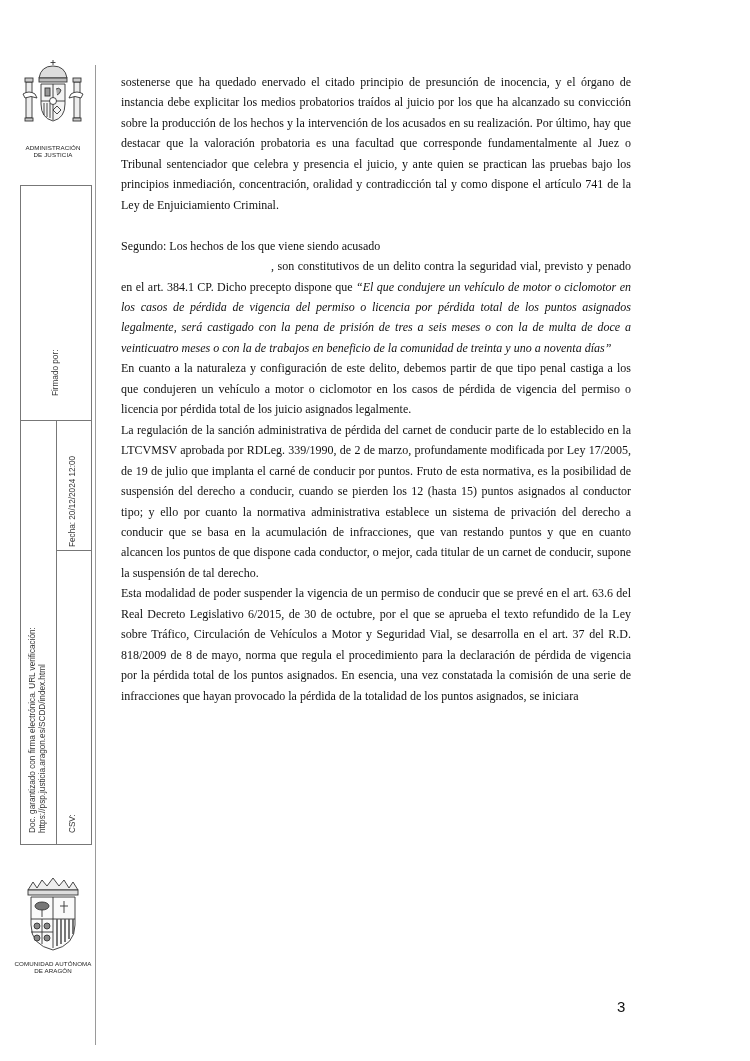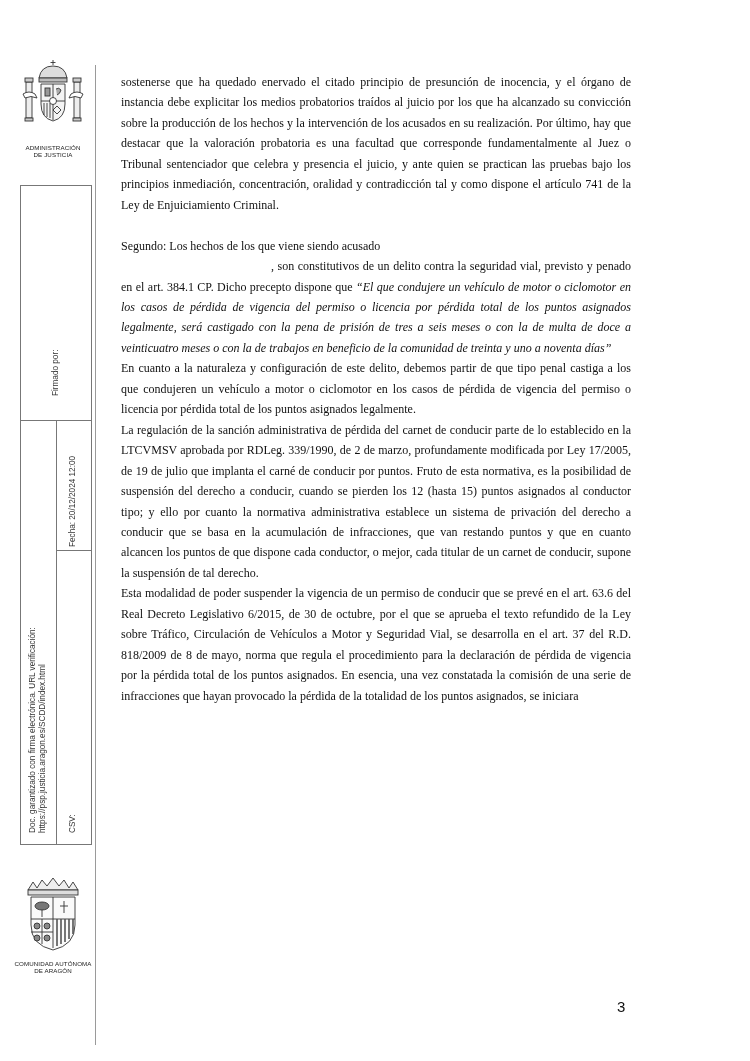--- a/index.html
+++ b/index.html
@@ -99,18 +99,18 @@
     <div>DE ARAGÓN</div>
   </div>
 </div>
 
 <div class="main">
   <p>sostenerse que ha quedado enervado el citado principio de presunción de inocencia, y el órgano de instancia debe explicitar los medios probatorios traídos al juicio por los que ha alcanzado su convicción sobre la producción de los hechos y la intervención de los acusados en su realización. Por último, hay que destacar que la valoración probatoria es una facultad que corresponde fundamentalmente al Juez o Tribunal sentenciador que celebra y presencia el juicio, y ante quien se practican las pruebas bajo los principios inmediación, concentración, oralidad y contradicción tal y como dispone el artículo 741 de la Ley de Enjuiciamiento Criminal.</p>
   <div class="gap"></div>
   <p style="text-align:justify;">
     <span class="b">Segundo:</span><span> Los hechos de los que viene siendo acusado</span><br><span style="display:inline-block; width:150px;"></span><span>, son constitutivos de un delito contra la seguridad vial, previsto y penado en el art. 384.1 CP. Dicho precepto dispone que </span><span class="it">“El que condujere un vehículo de motor o ciclomotor en los casos de pérdida de vigencia del permiso o licencia por pérdida total de los puntos asignados legalmente, será castigado con la pena de prisión de tres a seis meses o con la de multa de doce a veinticuatro meses o con la de trabajos en beneficio de la comunidad de treinta y uno a noventa días”</span>
   </p>
-  <p>En cuanto a la naturaleza y configuración de este delito, debemos partir de que tipo penal castiga a los que condujeren un vehículo a motor o ciclomotor en los casos de pérdida de vigencia del permiso o licencia por pérdida total de los puntos asignados legalmente.</p>
+  <p>En cuanto a la naturaleza y configuración de este delito, debemos partir de que tipo penal castiga a los que condujeren un vehículo a motor o ciclomotor en los casos de pérdida de vigencia del permiso o licencia por pérdida total de los juicio asignados legalmente.</p>
   <p>La regulación de la sanción administrativa de pérdida del carnet de conducir parte de lo establecido en la LTCVMSV aprobada por RDLeg. 339/1990, de 2 de marzo, profundamente modificada por Ley 17/2005, de 19 de julio que implanta el carné de conducir por puntos. Fruto de esta normativa, es la posibilidad de suspensión del derecho a conducir, cuando se pierden los 12 (hasta 15) puntos asignados al conductor tipo; y ello por cuanto la normativa administrativa establece un sistema de privación del derecho a conducir que se basa en la acumulación de infracciones, que van restando puntos y que en cuanto alcancen los puntos de que dispone cada conductor, o mejor, cada titular de un carnet de conducir, supone la suspensión de tal derecho.</p>
   <p>Esta modalidad de poder suspender la vigencia de un permiso de conducir que se prevé en el art. 63.6 del Real Decreto Legislativo 6/2015, de 30 de octubre, por el que se aprueba el texto refundido de la Ley sobre Tráfico, Circulación de Vehículos a Motor y Seguridad Vial, se desarrolla en el art. 37 del R.D. 818/2009 de 8 de mayo, norma que regula el procedimiento para la declaración de pérdida de vigencia por la pérdida total de los puntos asignados. En esencia, una vez constatada la comisión de una serie de infracciones que hayan provocado la pérdida de la totalidad de los puntos asignados, se iniciara</p>
 </div>
 
 <div class="pagenum">3</div>
 
 </body></html>

